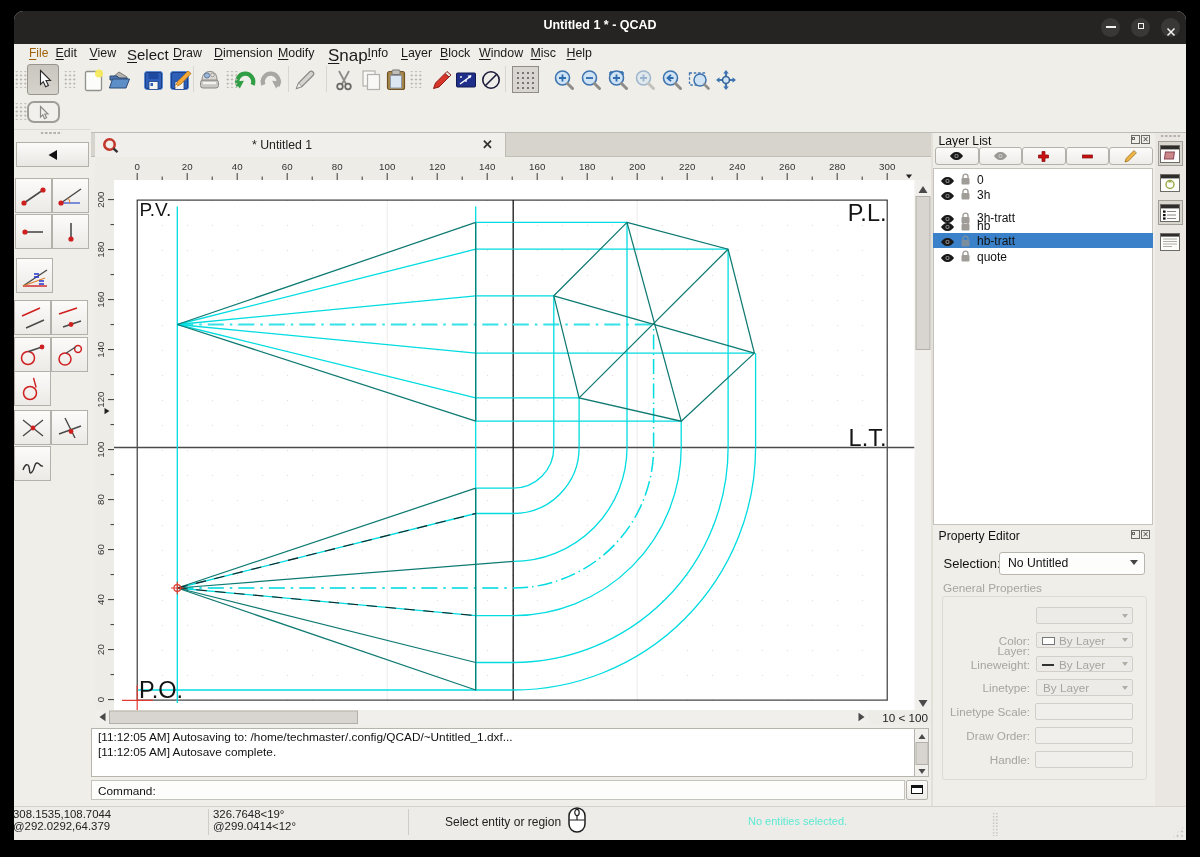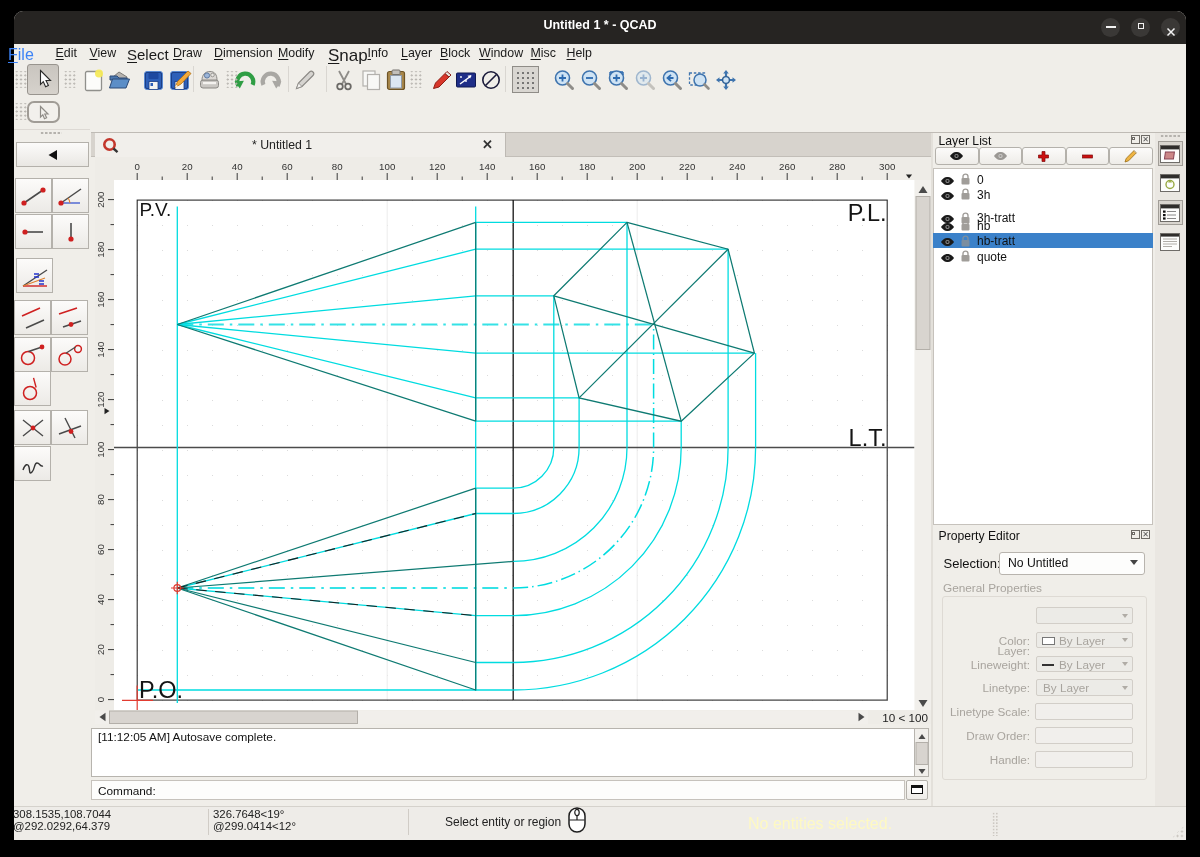--- a/index.html
+++ b/index.html
@@ -19,21 +19,21 @@
     <div class="abs" style="left:14px;top:11px;width:1172px;height:33px;background:#262422;border-radius:9px 9px 0 0"></div>
     <div class="abs" style="left:14px;top:18px;width:1172px;text-align:center;color:#fff;font-size:12.5px;font-weight:bold">Untitled 1 * - QCAD</div>
     <div class="abs" style="left:1101px;top:17.5px;width:19px;height:19px;border-radius:50%;background:#3a3836"></div>
     <div class="abs" style="left:1131px;top:17.5px;width:19px;height:19px;border-radius:50%;background:#3a3836"></div>
     <div class="abs" style="left:1161px;top:17.5px;width:19px;height:19px;border-radius:50%;background:#3a3836"></div>
     <div class="abs" style="left:1105.5px;top:26px;width:10px;height:1.8px;background:#f2f2f2"></div>
     <div class="abs" style="left:1137.5px;top:23px;width:6.4px;height:6.4px;border:1.4px solid #f2f2f2"></div>
     <div class="abs" style="left:1165.5px;top:22.5px"><svg width="10" height="10" viewBox="0 0 10 10">
         <path d="M1.5 1.5l7 7M8.5 1.5l-7 7" stroke="#f2f2f2" stroke-width="1.5"></path>
       </svg></div>
-    <div class="abs" style="left:8px;top:46px;font-size:16px;color:#3b82f6"><u style="text-decoration-thickness:1px;text-underline-offset:2px">F</u>ile</div>
+    <div class="abs" style="left:29px;top:46px;font-size:12px;color:#a16207"><u style="text-decoration-thickness:1px;text-underline-offset:2px">F</u>ile</div>
     <div class="abs" style="left:55.5px;top:46px;font-size:12.4px;color:#1a1a1a"><u style="text-decoration-thickness:1px;text-underline-offset:2px">E</u>dit</div>
     <div class="abs" style="left:89.5px;top:46px;font-size:12.4px;color:#1a1a1a"><u style="text-decoration-thickness:1px;text-underline-offset:2px">V</u>iew</div>
     <div class="abs" style="left:127px;top:46px;font-size:15px;color:#1a1a1a"><u style="text-decoration-thickness:1px;text-underline-offset:2px">S</u>elect</div>
     <div class="abs" style="left:173px;top:46px;font-size:12.4px;color:#1a1a1a"><u style="text-decoration-thickness:1px;text-underline-offset:2px">D</u>raw</div>
     <div class="abs" style="left:214px;top:46px;font-size:12.4px;color:#1a1a1a"><u style="text-decoration-thickness:1px;text-underline-offset:2px">D</u>imension</div>
     <div class="abs" style="left:278px;top:46px;font-size:12.4px;color:#1a1a1a"><u style="text-decoration-thickness:1px;text-underline-offset:2px">M</u>odify</div>
     <div class="abs" style="left:328px;top:46px;font-size:17px;color:#1a1a1a"><u style="text-decoration-thickness:1px;text-underline-offset:2px">S</u>nap</div>
     <div class="abs" style="left:367.5px;top:46px;font-size:12.4px;color:#1a1a1a"><u style="text-decoration-thickness:1px;text-underline-offset:2px">I</u>nfo</div>
     <div class="abs" style="left:401px;top:46px;font-size:12.4px;color:#1a1a1a"><u style="text-decoration-thickness:1px;text-underline-offset:2px">L</u>ayer</div>
     <div class="abs" style="left:440px;top:46px;font-size:12.4px;color:#1a1a1a"><u style="text-decoration-thickness:1px;text-underline-offset:2px">B</u>lock</div>
@@ -509,20 +509,21 @@
       <path d="M918.5 193l4.5-7 4.5 7z" fill="#4a4a4a"></path>
       <path d="M918.5 700l4.5 7 4.5-7z" fill="#4a4a4a"></path>
       <rect x="95" y="710.5" width="773" height="13.5" fill="#f1efeb"></rect>
       <rect x="109.5" y="711" width="248" height="12.5" fill="#d8d4cf" stroke="#b3afa9" stroke-width="1"></rect>
       <path d="M105.5 712.7l-6 4.3 6 4.3z" fill="#4a4a4a"></path>
       <path d="M858.5 712.7l6 4.3-6 4.3z" fill="#4a4a4a"></path>
       <rect x="868" y="710" width="63" height="14" fill="#eeece7"></rect>
       <text x="928" y="721.5" font-size="11.7px" fill="#222" text-anchor="end">10 &lt; 100</text>
     </svg>
     <div class="abs" style="left:91px;top:728px;width:824px;height:49px;background:#fff;border:1px solid #b7b4ae;font-size:11.8px;color:#111;line-height:15.2px;padding:1px 0 0 6px">
+      <div>[11:12:05 AM] Autosaving to: /home/techmaster/.config/QCAD/~Untitled_1.dxf...</div>
       <div>[11:12:05 AM] Autosave complete.</div>
     </div>
     <div class="abs" style="left:915px;top:728px;width:14px;height:49px;background:#f1efeb;border:1px solid #b7b4ae;border-left:none"></div>
     <svg class="abs" style="left:915px;top:728px" width="14" height="49" viewBox="0 0 14 49">
       <path d="M3.5 11l3.5-5 3.5 5z" fill="#4a4a4a"></path>
       <rect x="1" y="14.5" width="12" height="22" fill="#d8d4cf" stroke="#b3afa9"></rect>
       <path d="M3.5 41l3.5 5 3.5-5z" fill="#4a4a4a"></path>
     </svg>
     <div class="abs" style="left:91px;top:780px;width:814px;height:20px;background:#fdfdfc;border:1px solid #c6c2bc;font-size:11.8px;color:#111;padding:2.5px 0 0 6px">Command:</div>
     <div class="abs" style="left:906px;top:780px;width:22px;height:20px;background:linear-gradient(#fbfaf8,#eeece8);border:1px solid #b4b1ab;border-radius:2px"></div>
@@ -532,21 +533,21 @@
     <div class="abs" style="left:13px;top:808px;font-size:11.4px;color:#222">308.1535,108.7044<br>@292.0292,64.379</div>
     <div class="abs" style="left:208px;top:809px;width:1px;height:26px;background:#d0ccc6"></div>
     <div class="abs" style="left:213px;top:808px;font-size:11.4px;color:#222">326.7648&lt;19°<br>@299.0414&lt;12°</div>
     <div class="abs" style="left:408px;top:809px;width:1px;height:26px;background:#d0ccc6"></div>
     <div class="abs" style="left:445px;top:815px;font-size:12px;color:#222">Select entity or region</div>
     <div class="abs" style="left:568px;top:807px"><svg width="18" height="26" viewBox="0 0 18 26">
         <rect x="1" y="1" width="16" height="24" rx="8" fill="#fff" stroke="#1e1e1e" stroke-width="1.5"></rect>
         <path d="M9 1.5V13M1.5 13h15" stroke="#1e1e1e" stroke-width="1.2"></path>
         <ellipse cx="9" cy="5.5" rx="2.2" ry="3.2" fill="#fff" stroke="#1e1e1e" stroke-width="1.2"></ellipse>
       </svg></div>
-    <div class="abs" style="left:748px;top:815px;font-size:16px;color:#fef9c3">No entities selected.</div>
+    <div class="abs" style="left:748px;top:815px;font-size:11px;color:#5eead4">No entities selected.</div>
     <div class="abs" style="left:992px;top:812px;width:6px;height:24px;background-image:radial-gradient(circle,#ccc8c2 35%,transparent 37%);background-size:3.2px 3.2px"></div>
     <div class="abs" style="left:1171px;top:825px;width:14px;height:14px;background-image:radial-gradient(circle,#c9c5bf 35%,transparent 37%);background-size:4.4px 4.4px;clip-path:polygon(100% 0,100% 100%,0 100%)"></div>
     <div class="abs" style="left:931px;top:133px;width:2px;height:673px;background:#e3e0da"></div>
     <div class="abs" style="left:938.5px;top:134px;font-size:12.2px;color:#111">Layer List</div>
     <div style="position:absolute;left:1130.5px;top:135px;width:9px;height:9px;border:1.2px solid #6e6b66"></div>
     <div style="position:absolute;left:1132.0px;top:136.5px;width:3px;height:3px;border:1px solid #6e6b66;background:#fff"></div>
     <div style="position:absolute;left:1141.0px;top:135px;width:9px;height:9px;border:1.2px solid #6e6b66;font:8px Liberation Sans;color:#555;text-align:center;line-height:8px">✕</div>
     <div class="pbtn" style="left:935px;top:147px">
       <svg width="15" height="10" viewBox="0 0 15 10">
         <path d="M1 5c2.6-3.4 4.3-4 6.5-4S11.4 1.6 14 5c-2.6 3.4-4.3 4-6.5 4S3.6 8.4 1 5z" fill="#1a1a1a"></path>

